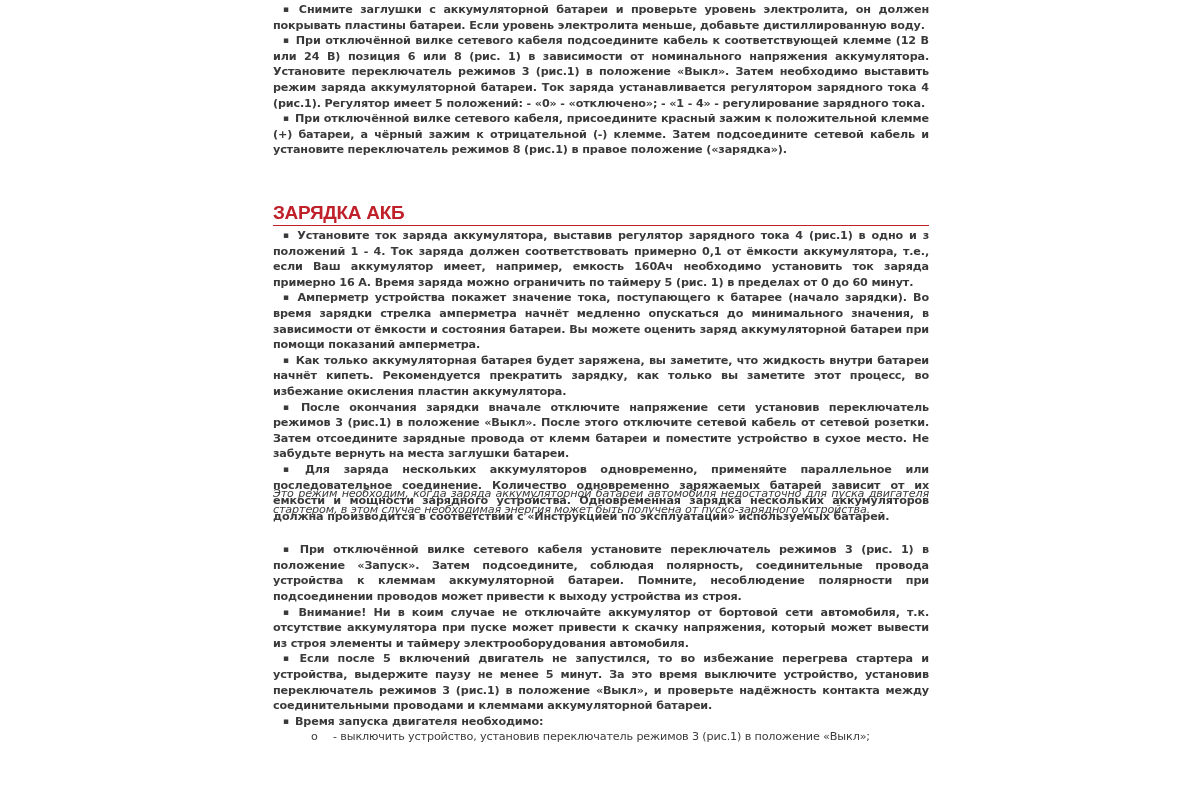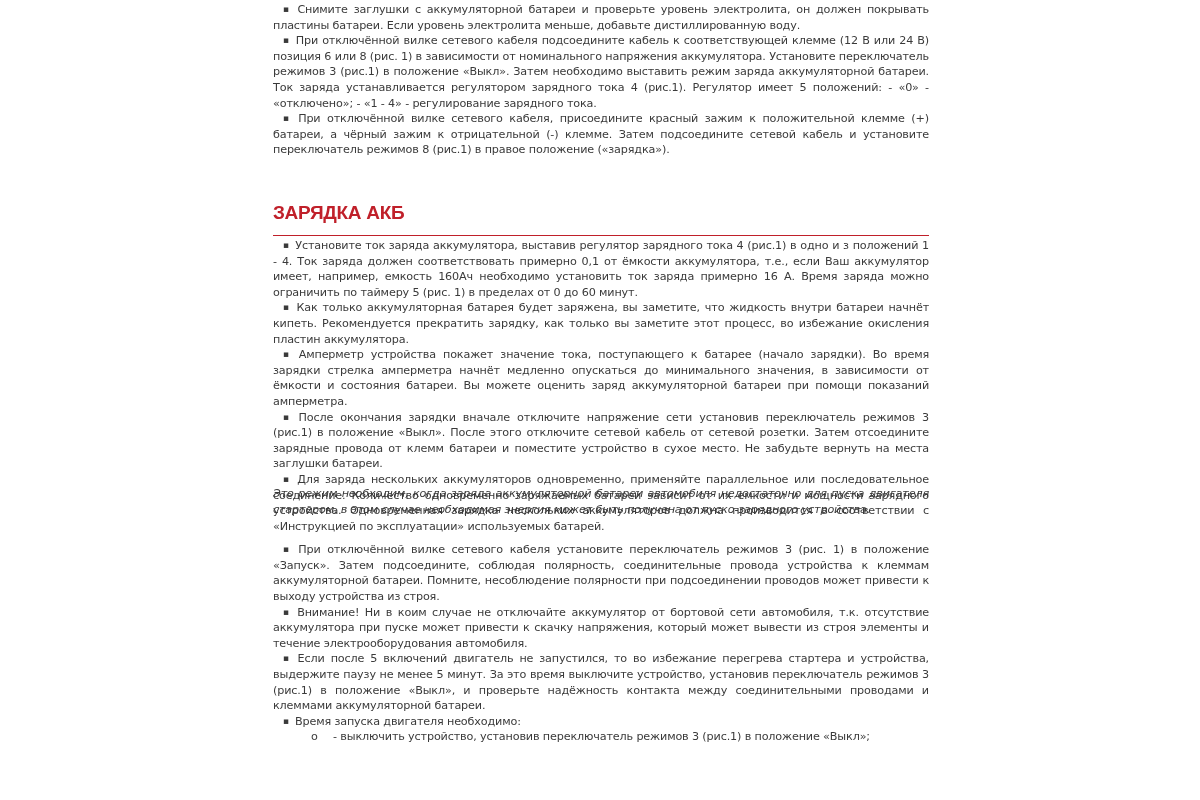--- a/index.html
+++ b/index.html
@@ -3,56 +3,56 @@
   <meta charset="utf-8">
   <style>
     html, body { margin: 0; padding: 0; background: #ffffff; }
     body { width: 1200px; height: 800px; overflow: hidden; position: relative; }
     .page {
       position: absolute; left: 273px; top: 0; width: 656px;
       font-family: "DejaVu Sans", sans-serif; font-size: 11.2px; line-height: 15.6px;
       color: #3a3a3a; letter-spacing: -0.15px;
     }
     p { margin: 0; text-align: justify; }
-    .para { text-indent: 10px; }
+    .para { text-indent: 10px; font-weight: bold; }
     .bullet::before { content: "\25AA"; margin-right: 6px; font-size: 9px; vertical-align: 1px; color:#3a3a3a; }
     .section { position: absolute; left: 0; width: 656px; }
     .heading {
       font-family: "Liberation Sans", sans-serif; font-weight: bold; font-size: 19px;
       color: #c0202a; letter-spacing: -0.3px; line-height: 22px;
-      border-bottom: 1.5px solid #c0202a; padding-bottom: 11px; margin-bottom: 2px;
+      border-bottom: 1.5px solid #c0202a; padding-bottom: 1px; margin-bottom: 2px;
     }
     .intro { font-style: italic; }
     .sub { padding-left: 38px; text-align: left; }
     .sub .mark { display: inline-block; width: 22px; }
   </style>
 </head>
 <body>
 
 <div class="page">
 
   <div class="section" style="top:2px;">
     <p class="para bullet">Снимите заглушки с аккумуляторной батареи и проверьте уровень электролита, он должен покрывать пластины батареи. Если уровень электролита меньше, добавьте дистиллированную воду.</p>
     <p class="para bullet">При отключённой вилке сетевого кабеля подсоедините кабель к соответствующей клемме (12 В или 24 В) позиция 6 или 8 (рис. 1) в зависимости от номинального напряжения аккумулятора. Установите переключатель режимов 3 (рис.1) в положение «Выкл». Затем необходимо выставить режим заряда аккумуляторной батареи. Ток заряда устанавливается регулятором зарядного тока 4 (рис.1). Регулятор имеет 5 положений: - «0» - «отключено»; - «1 - 4» - регулирование зарядного тока.</p>
     <p class="para bullet">При отключённой вилке сетевого кабеля, присоедините красный зажим к положительной клемме (+) батареи, а чёрный зажим к отрицательной (-) клемме. Затем подсоедините сетевой кабель и установите переключатель режимов 8 (рис.1) в правое положение («зарядка»).</p>
   </div>
 
   <div class="section" style="top:202px;">
     <div class="heading">ЗАРЯДКА АКБ</div>
     <p class="para bullet">Установите ток заряда аккумулятора, выставив регулятор зарядного тока 4 (рис.1) в одно и з положений 1 - 4. Ток заряда должен соответствовать примерно 0,1 от ёмкости аккумулятора, т.е., если Ваш аккумулятор имеет, например, емкость 160Ач необходимо установить ток заряда примерно 16 А. Время заряда можно ограничить по таймеру 5 (рис. 1) в пределах от 0 до 60 минут.</p>
+    <p class="para bullet">Амперметр устройства покажет значение тока, поступающего к батарее (начало зарядки). Во время зарядки стрелка амперметра начнёт медленно опускаться до минимального значения, в зависимости от ёмкости и состояния батареи. Вы можете оценить заряд аккумуляторной батареи при помощи показаний амперметра.</p>
     <p class="para bullet">Как только аккумуляторная батарея будет заряжена, вы заметите, что жидкость внутри батареи начнёт кипеть. Рекомендуется прекратить зарядку, как только вы заметите этот процесс, во избежание окисления пластин аккумулятора.</p>
-    <p class="para bullet">Амперметр устройства покажет значение тока, поступающего к батарее (начало зарядки). Во время зарядки стрелка амперметра начнёт медленно опускаться до минимального значения, в зависимости от ёмкости и состояния батареи. Вы можете оценить заряд аккумуляторной батареи при помощи показаний амперметра.</p>
     <p class="para bullet">После окончания зарядки вначале отключите напряжение сети установив переключатель режимов 3 (рис.1) в положение «Выкл». После этого отключите сетевой кабель от сетевой розетки. Затем отсоедините зарядные провода от клемм батареи и поместите устройство в сухое место. Не забудьте вернуть на места заглушки батареи.</p>
     <p class="para bullet">Для заряда нескольких аккумуляторов одновременно, применяйте параллельное или последовательное соединение. Количество одновременно заряжаемых батарей зависит от их емкости и мощности зарядного устройства. Одновременная зарядка нескольких аккумуляторов должна производится в соответствии с «Инструкцией по эксплуатации» используемых батарей.</p>
   </div>
 
   <div class="section" style="top:486px;">
     <p class="intro" style="margin-bottom:25px;">Это режим необходим, когда заряда аккумуляторной батареи автомобиля недостаточно для пуска двигателя стартером, в этом случае необходимая энергия может быть получена от пуско-зарядного устройства.</p>
     <p class="para bullet">При отключённой вилке сетевого кабеля установите переключатель режимов 3 (рис. 1) в положение «Запуск». Затем подсоедините, соблюдая полярность, соединительные провода устройства к клеммам аккумуляторной батареи. Помните, несоблюдение полярности при подсоединении проводов может привести к выходу устройства из строя.</p>
-    <p class="para bullet">Внимание! Ни в коим случае не отключайте аккумулятор от бортовой сети автомобиля, т.к. отсутствие аккумулятора при пуске может привести к скачку напряжения, который может вывести из строя элементы и течение электрооборудования автомобиля.</p>
+    <p class="para bullet">Внимание! Ни в коим случае не отключайте аккумулятор от бортовой сети автомобиля, т.к. отсутствие аккумулятора при пуске может привести к скачку напряжения, который может вывести из строя элементы и таймеру электрооборудования автомобиля.</p>
     <p class="para bullet">Если после 5 включений двигатель не запустился, то во избежание перегрева стартера и устройства, выдержите паузу не менее 5 минут. За это время выключите устройство, установив переключатель режимов 3 (рис.1) в положение «Выкл», и проверьте надёжность контакта между соединительными проводами и клеммами аккумуляторной батареи.</p>
     <p class="para bullet">Время запуска двигателя необходимо:</p>
     <div class="sub">
       <div><span class="mark">o</span><span>- выключить устройство, установив переключатель режимов 3 (рис.1) в положение «Выкл»;</span></div>
 
     </div>
   </div>
 
 </div>
 

